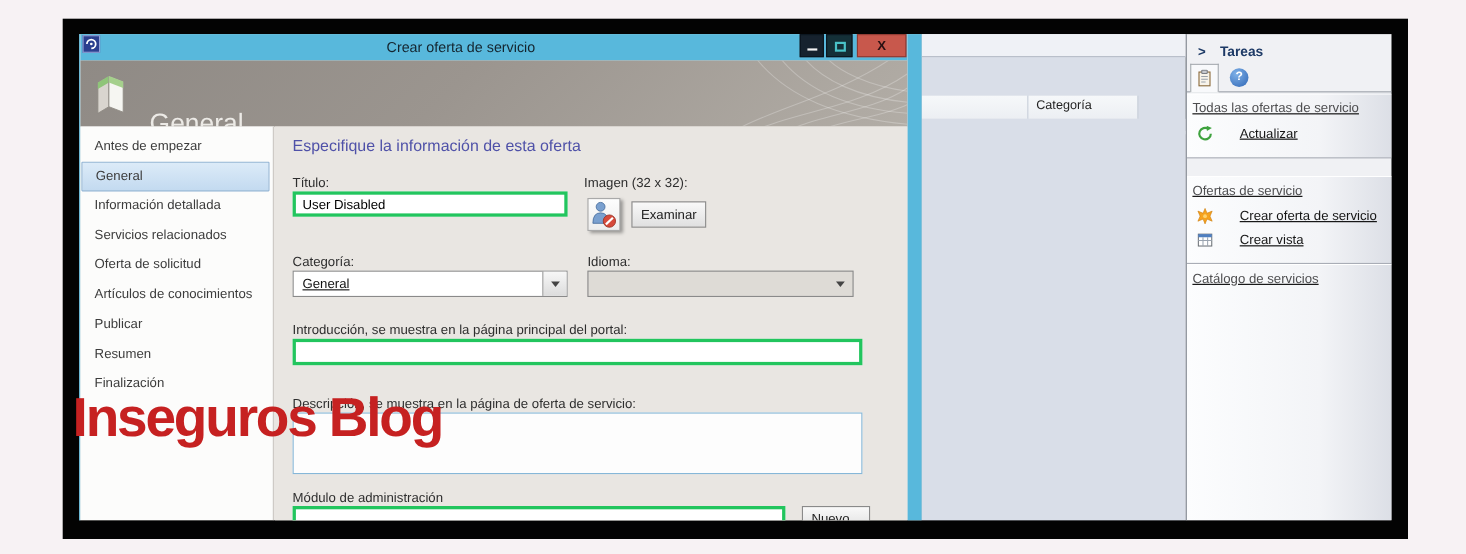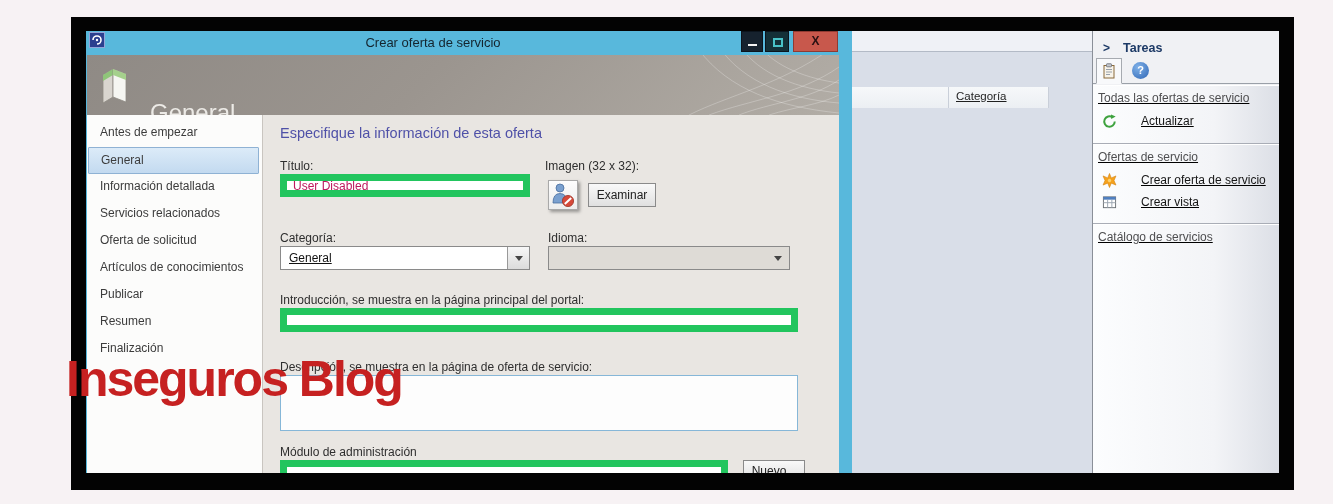--- a/index.html
+++ b/index.html
@@ -1,21 +1,21 @@
 <!DOCTYPE html>
 <html><head>
 <meta charset="utf-8">
 <style>
   * { box-sizing: border-box; margin: 0; padding: 0; }
   html,body { background:#ffffff; }
   body { font-family:"Liberation Sans", sans-serif; }
 
   .viewport { position:relative; width:1333px; height:504px; background:#f7f2f4; overflow:hidden; }
 
-  .black-frame { position:absolute; left:71px; top:17px; width:1223px; height:473px; background:#030303; }
+  .black-frame { position:absolute; left:57px; top:17px; width:1223px; height:473px; background:#030303; }
   .content { position:absolute; left:15px; top:14px; width:1193px; height:442px; }
 
   
   .dialog { position:absolute; left:0; top:0; width:766px; height:442px;
             border-left:1px solid #58b8dc; border-right:13px solid #58b8dc; background:#e9e6e2; overflow:hidden; }
   .titlebar { position:relative; height:24px; background:#58b8dc; }
   .titlebar .title { position:absolute; left:0; right:60px; top:0; height:24px; line-height:24px;
                      text-align:center; font-size:13px; color:#14242e; }
   .app-icon { position:absolute; left:2px; top:1px; width:16px; height:16px; background:#2b3f8f;
               border:1px solid #93a3d8; }
@@ -36,21 +36,21 @@
   .dlg-body { position:absolute; left:0; top:84px; width:752px; height:358px; }
   .sidebar { position:absolute; left:0; top:0; width:176px; height:358px; background:#fcfcfb;
              border-right:1px solid #c9c5c0; padding-top:5px; }
   .nav-item { height:27px; line-height:25px; padding-left:13px; font-size:12px; color:#3c3c3c; }
   .nav-item.selected { background:linear-gradient(#dcebf8,#c3daf0); border:1px solid #8fb2d4;
                        margin:0 3px 0 1px; padding-left:12px; border-radius:1px; }
 
   .form { position:absolute; left:177px; top:0; width:575px; height:438px; background:#e9e6e2; overflow:hidden; }
   .form-heading { position:absolute; left:16px; top:10px; font-size:14.5px; color:#4f51a8; }
   .flabel { position:absolute; font-size:12px; color:#2e2e2e; }
-  .tbox { position:absolute; background:#fff; border:7px solid #22c55e; font-size:12px; color:#be185d;
+  .tbox { position:absolute; background:#fff; border:3px solid #22c55e; font-size:12px; color:#000000;
           padding:0 6px; font-family:"Liberation Sans", sans-serif; }
   .icon-btn { position:absolute; left:284px; top:65px; width:30px; height:30px;
               background:linear-gradient(#fdfdfd,#ededed); border:1px solid #a9a9a9;
               box-shadow:2px 2px 3px rgba(0,0,0,0.35); display:flex; align-items:center; justify-content:center; }
   .btn { position:absolute; background:linear-gradient(#f9f9f9,#e0e0e0); border:1px solid #8a8a8a;
          font-size:12px; color:#222; text-align:center; font-family:"Liberation Sans", sans-serif; }
   .combo { position:absolute; height:24px; border:1px solid #8a8a8a; background:#fff; }
   .combo .val { position:absolute; left:8px; top:4px; font-size:12px; color:#111; text-decoration:underline; }
   .combo .arrow-seg { position:absolute; right:0; top:0; bottom:0; width:22px;
                       border-left:1px solid #999; background:linear-gradient(#f7f7f7,#dcdcdc); }
@@ -67,21 +67,21 @@
   .bg-band1 { position:absolute; left:0; top:0; width:240px; height:21px; background:#eff1f6; border-bottom:1px solid #b3bac6; }
   .bg-band2 { position:absolute; left:0; top:22px; width:240px; height:34px; background:#e9edf4; }
   .search-wrap { position:absolute; left:-8px; top:9px; width:140px; height:20px; background:#fff; border:1px solid #8b97a5; }
   .search-wrap input { position:absolute; left:2px; top:1px; width:112px; height:16px; border:none; font-size:11px; background:transparent; }
   .search-wrap svg { position:absolute; right:3px; top:2px; }
   .edit-criteria { position:absolute; left:142px; top:11px; font-size:12px; color:#1e1e1e; cursor:default; }
   .edit-criteria .chev { display:inline-block; margin-left:6px; vertical-align:2px;
       border-left:4px solid transparent; border-right:4px solid transparent; border-top:5px solid #333; }
   .col-headers { position:absolute; left:0; top:56px; width:240px; height:21px; display:flex; }
   .col-cell { border-right:1px solid #c9cfd9; background:linear-gradient(#f6f8fa,#eceff3);
-              font-size:11.5px; color:#1f1f1f; padding:3px 0 0 7px; overflow:hidden; white-space:nowrap; flex:none;text-decoration:underline; }
+              font-size:11.5px; color:#1f1f1f; padding:3px 0 0 7px; overflow:hidden; white-space:nowrap; flex:none; }
   .list-area { position:absolute; left:0; top:77px; width:240px; height:365px; background:#d9dee8; }
 
   
   .tasks { position:absolute; left:1006px; top:0; width:187px; height:442px; background:#f0f1f4;
            border-left:1px solid #8a8f98; overflow:hidden; }
   .tasks-header { position:absolute; left:0; top:0; width:100%; height:26px; padding:7px 0 0 10px; }
   .tasks-header .chev { font-weight:bold; font-size:12px; color:#1d3a66; margin-right:13px; }
   .tasks-header .t-title { font-weight:bold; font-size:12.5px; color:#1d3a66; }
   .tabstrip { position:absolute; left:0; top:26px; width:100%; height:27px; border-bottom:1px solid #9aa0a8; }
   .tab-sel { position:absolute; left:3px; top:1px; width:26px; height:26px; background:#f8f9fb;
@@ -244,21 +244,21 @@
                   <svg width="15" height="15" viewBox="0 0 16 16">
                     <path d="M13.6,8 A5.6,5.6 0 1 1 11.2,3.4" fill="none" stroke="#3ea23e" stroke-width="2.1"></path>
                     <polygon points="9.6,0.4 14.6,2.6 9.8,5.4" fill="#3ea23e"></polygon>
                   </svg>
                 </span>
                 <span>Actualizar</span>
               </div>
             </div>
           </div>
 
-          <div class="tsection" style="height:80px;">
+          <div class="tsection" style="height:80px;margin-top:16px;">
             <div class="tsec-title">Ofertas de servicio</div>
             <div class="titem-group">
               <div class="titem">
                 <span class="ticon">
                   <svg width="15" height="15" viewBox="0 0 16 16">
                     <polygon points="8,0.5 9.9,5.2 14.9,3.1 12.8,8 14.9,12.9 9.9,10.8 8,15.5 6.1,10.8 1.1,12.9 3.2,8 1.1,3.1 6.1,5.2" fill="#f6a21d" stroke="#cf7f0e" stroke-width="0.6"></polygon>
                     <circle cx="8" cy="8" r="1.8" fill="#fdd26e"></circle>
                   </svg>
                 </span>
                 <span>Crear oferta de servicio</span>

